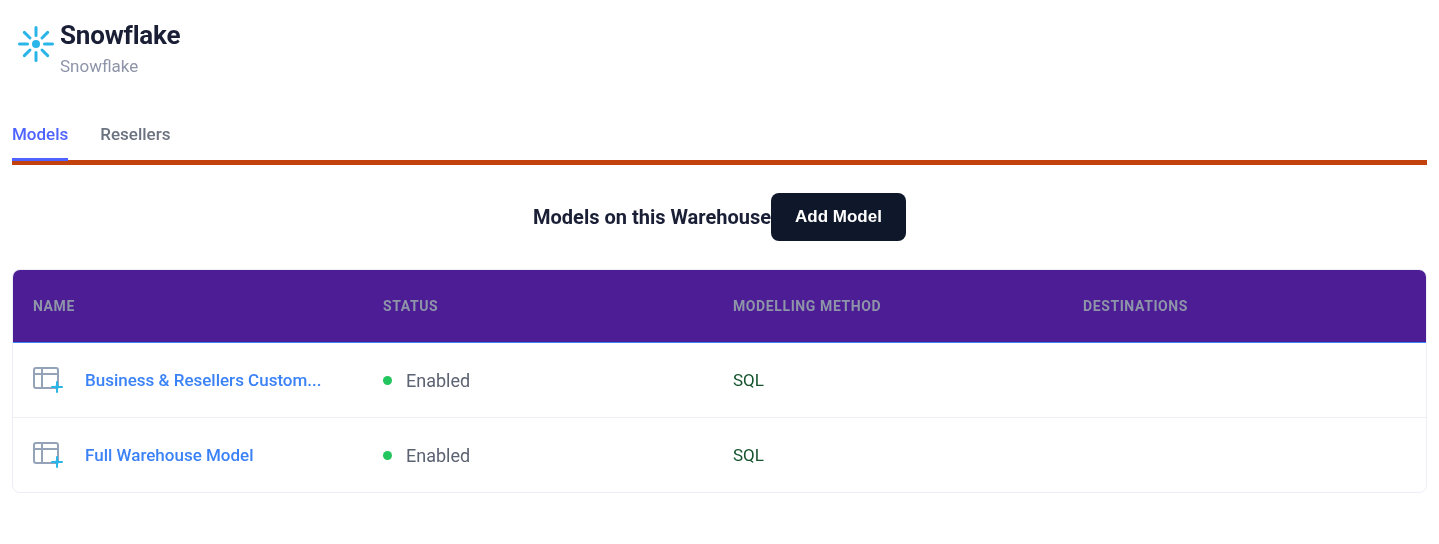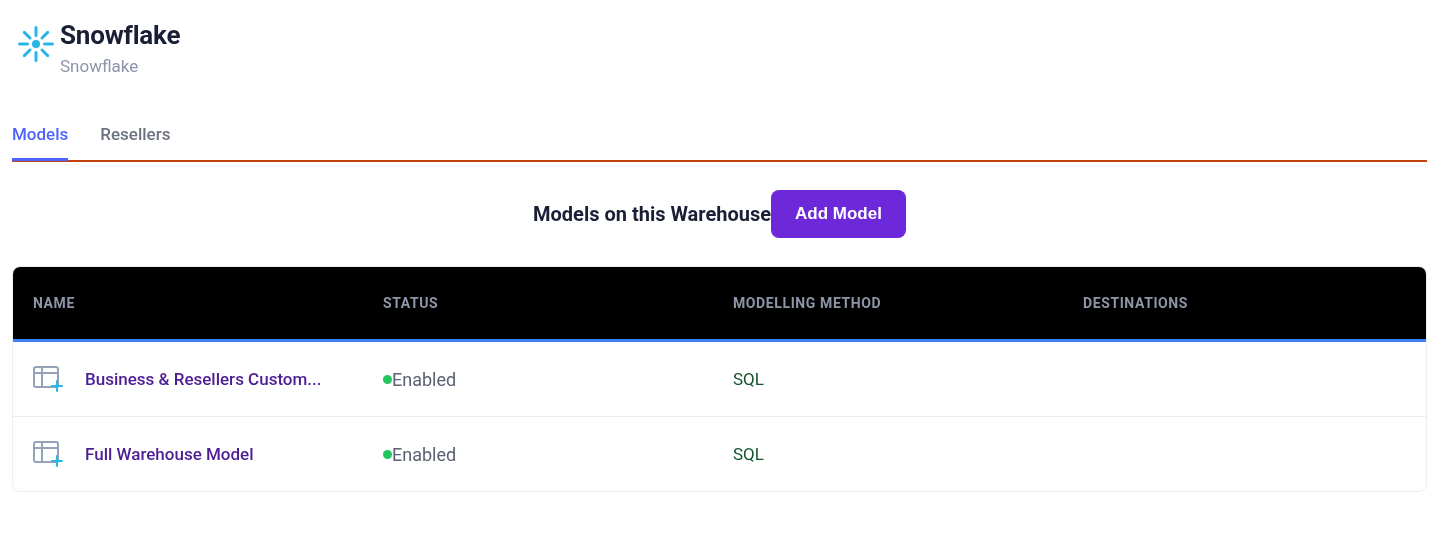--- a/index.html
+++ b/index.html
@@ -30,21 +30,21 @@
       letter-spacing: -0.2px;
     }
     .subtitle {
       font-size: 17px;
       color: #8e95a9;
       font-weight: 400;
     }
     .tabs {
       display: flex;
       gap: 32px;
-      border-bottom: 2px solid #c2410c;
+      border-bottom: 5px solid #c2410c;
       margin-top: 28px;
     }
     .tab {
       padding: 0 0 14px 0;
       font-size: 17px;
       color: #6b7280;
       cursor: pointer;
       border-bottom: 3px solid transparent;
       margin-bottom: -1px;
       font-weight: 500;
@@ -59,41 +59,41 @@
       justify-content: center;
       margin-top: 28px;
       margin-bottom: 28px;
     }
     .section-title {
       font-size: 20px;
       font-weight: 700;
       color: #1a1f36;
     }
     .btn-primary {
-      background: #6d28d9;
+      background: #0f172a;
       color: #ffffff;
       border: none;
       border-radius: 8px;
       padding: 14px 24px;
       font-size: 17px;
       font-weight: 600;
       cursor: pointer;
     }
     .table {
       width: 100%;
       border: 1px solid #eceef3;
       border-radius: 8px;
       overflow: hidden;
     }
     .thead {
       display: grid;
       grid-template-columns: 350px 350px 350px 1fr;
       padding: 28px 20px;
-      background: #000000;
-      border-bottom: 3px solid #3b82f6;
+      background: #4c1d95;
+      border-bottom: 1px solid #3b82f6;
     }
     .th {
       font-size: 14px;
       font-weight: 700;
       letter-spacing: 0.6px;
       color: #8e95a9;
       text-transform: uppercase;
     }
     .trow {
       display: grid;
@@ -110,30 +110,31 @@
       gap: 22px;
     }
     .row-icon {
       width: 30px;
       height: 26px;
       flex-shrink: 0;
       position: relative;
     }
     .name-text {
       font-size: 17px;
-      color: #4c1d95;
+      color: #3b82f6;
       font-weight: 500;
       white-space: nowrap;
       overflow: hidden;
       text-overflow: ellipsis;
       max-width: 260px;
     }
     .status-cell {
       display: flex;
       align-items: center;
+      gap: 14px;
       font-size: 18px;
       color: #5b6272;
     }
     .status-dot {
       width: 9px;
       height: 9px;
       border-radius: 50%;
       background: #22c55e;
     }
     .method-cell {

